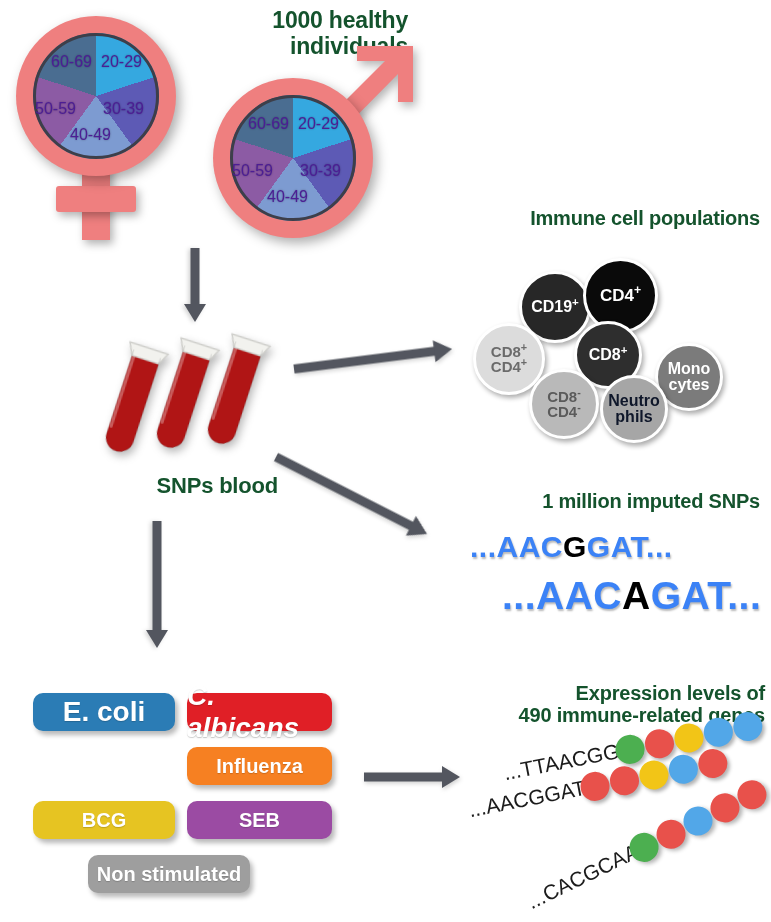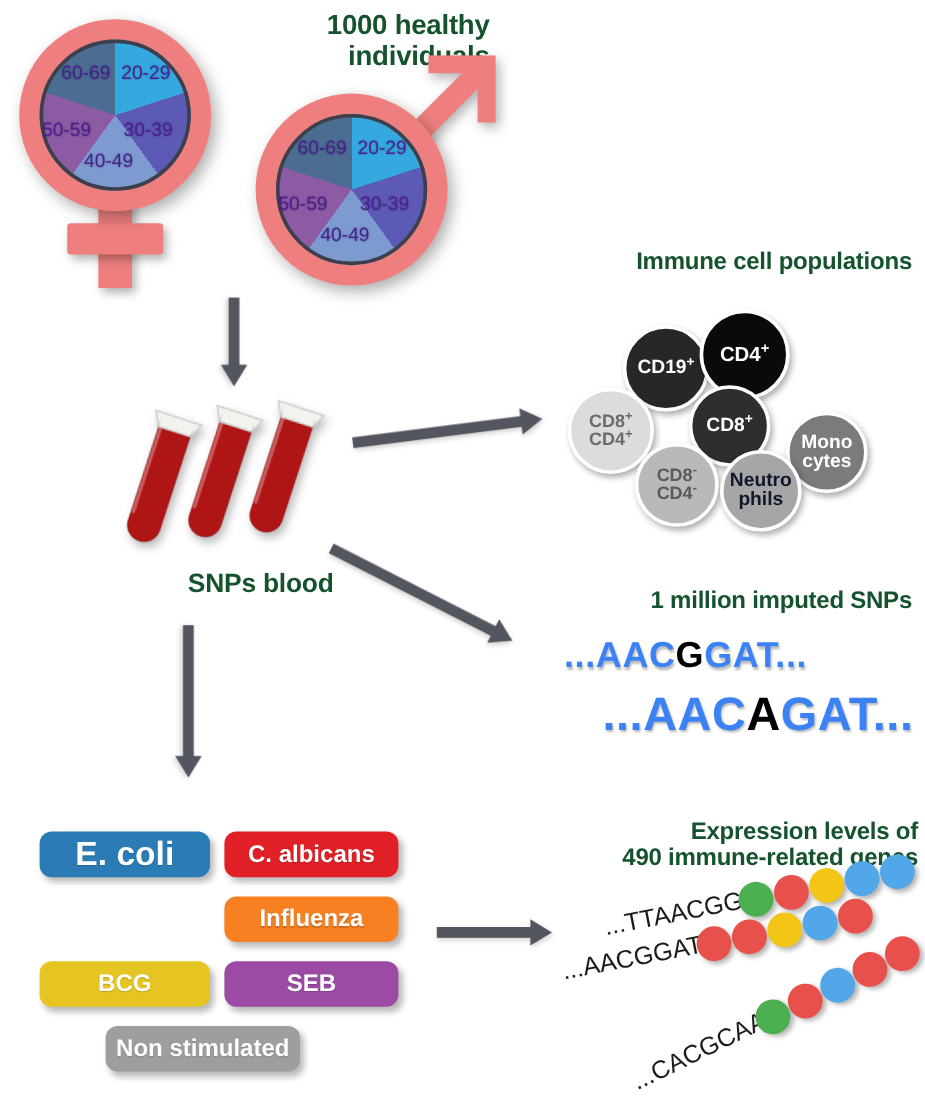--- a/index.html
+++ b/index.html
@@ -200,21 +200,21 @@
 
   <div class="abs" id="snp-block" style="left:460px;top:530px;width:290px;height:90px;">
       <div class="snp-line" style="left: 10px; top: 0px; font-size: 30px; letter-spacing: 0.5px;"><span class="snp-dim">...AAC</span><span class="snp-hi">G</span><span class="snp-dim">GAT...</span></div>
       <div class="snp-line" style="left: 10px; top: 44px; font-size: 39px; letter-spacing: 0.5px; margin-left: 32px;"><span class="snp-dim">...AAC</span><span class="snp-hi">A</span><span class="snp-dim">GAT...</span></div>
     </div>
 
   <div class="abs" id="stimuli" style="left:0;top:0;width:380px;height:922px;">
       <div class="pill" style="left: 33px; top: 693px; width: 142px; height: 38px; background: rgb(43, 124, 181); font-size: 28px;">
         <span>E. coli</span>
       </div>
-      <div class="pill" style="left: 187px; top: 693px; width: 145px; height: 38px; background: rgb(224, 31, 38); font-size: 20px;">
+      <div class="pill" style="left: 187px; top: 693px; width: 145px; height: 38px; background: rgb(224, 31, 38); font-size: 28px; font-style: italic;">
         <span>C. albicans</span>
       </div>
       <div class="pill" style="left: 187px; top: 747px; width: 145px; height: 38px; background: rgb(246, 128, 34); font-size: 20px;">
         <span>Influenza</span>
       </div>
       <div class="pill" style="left: 33px; top: 801px; width: 142px; height: 38px; background: rgb(230, 196, 34); font-size: 20px;">
         <span>BCG</span>
       </div>
       <div class="pill" style="left: 187px; top: 801px; width: 145px; height: 38px; background: rgb(155, 75, 163); font-size: 20px;">
         <span>SEB</span>

